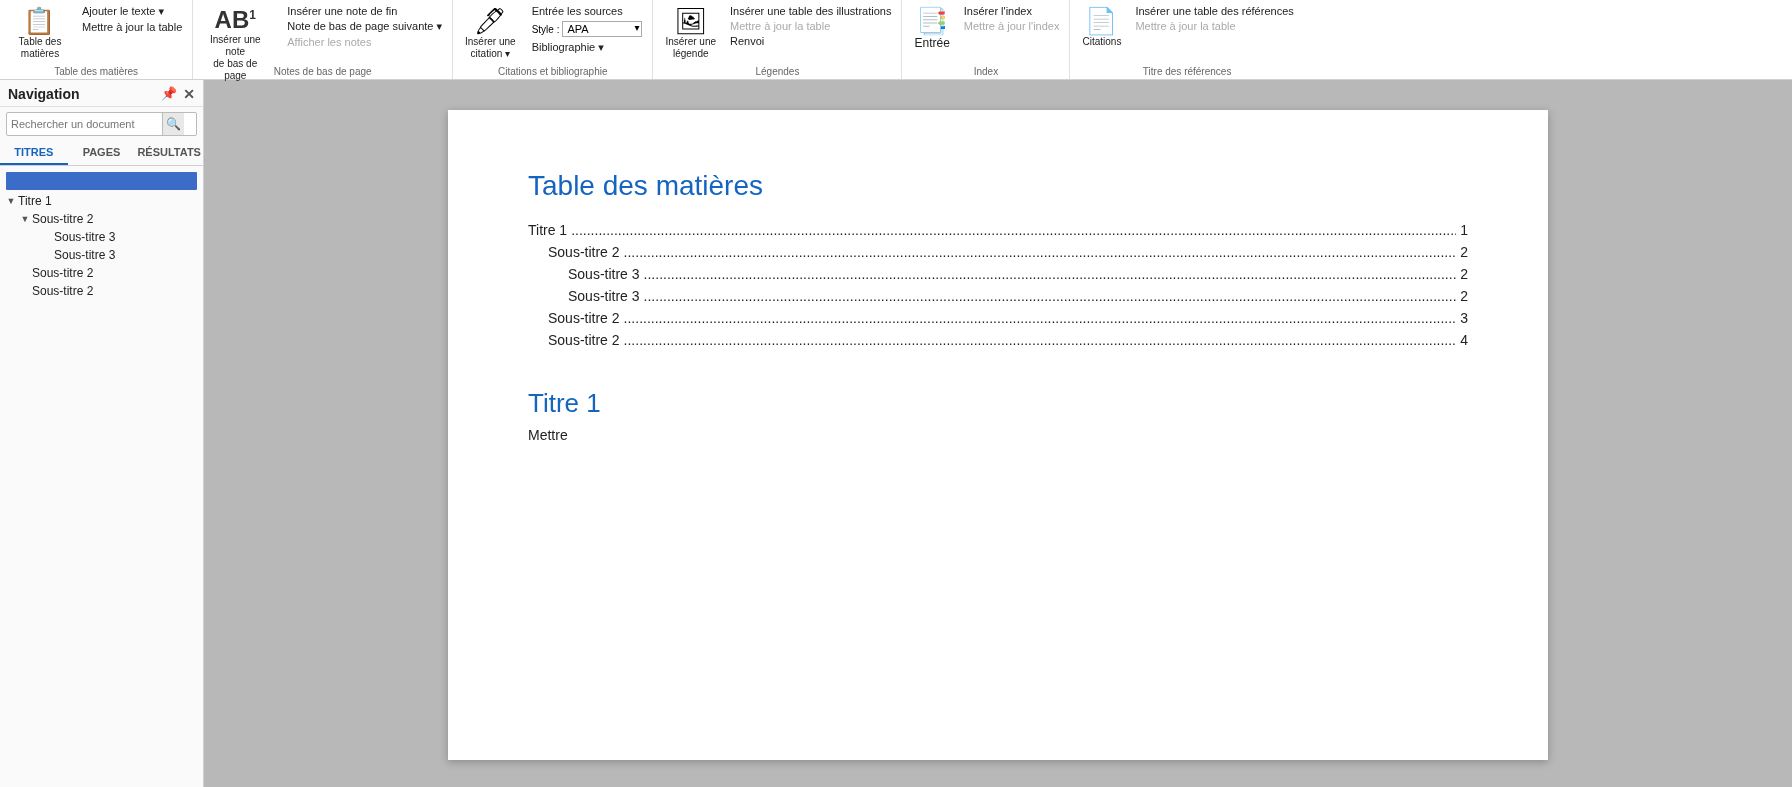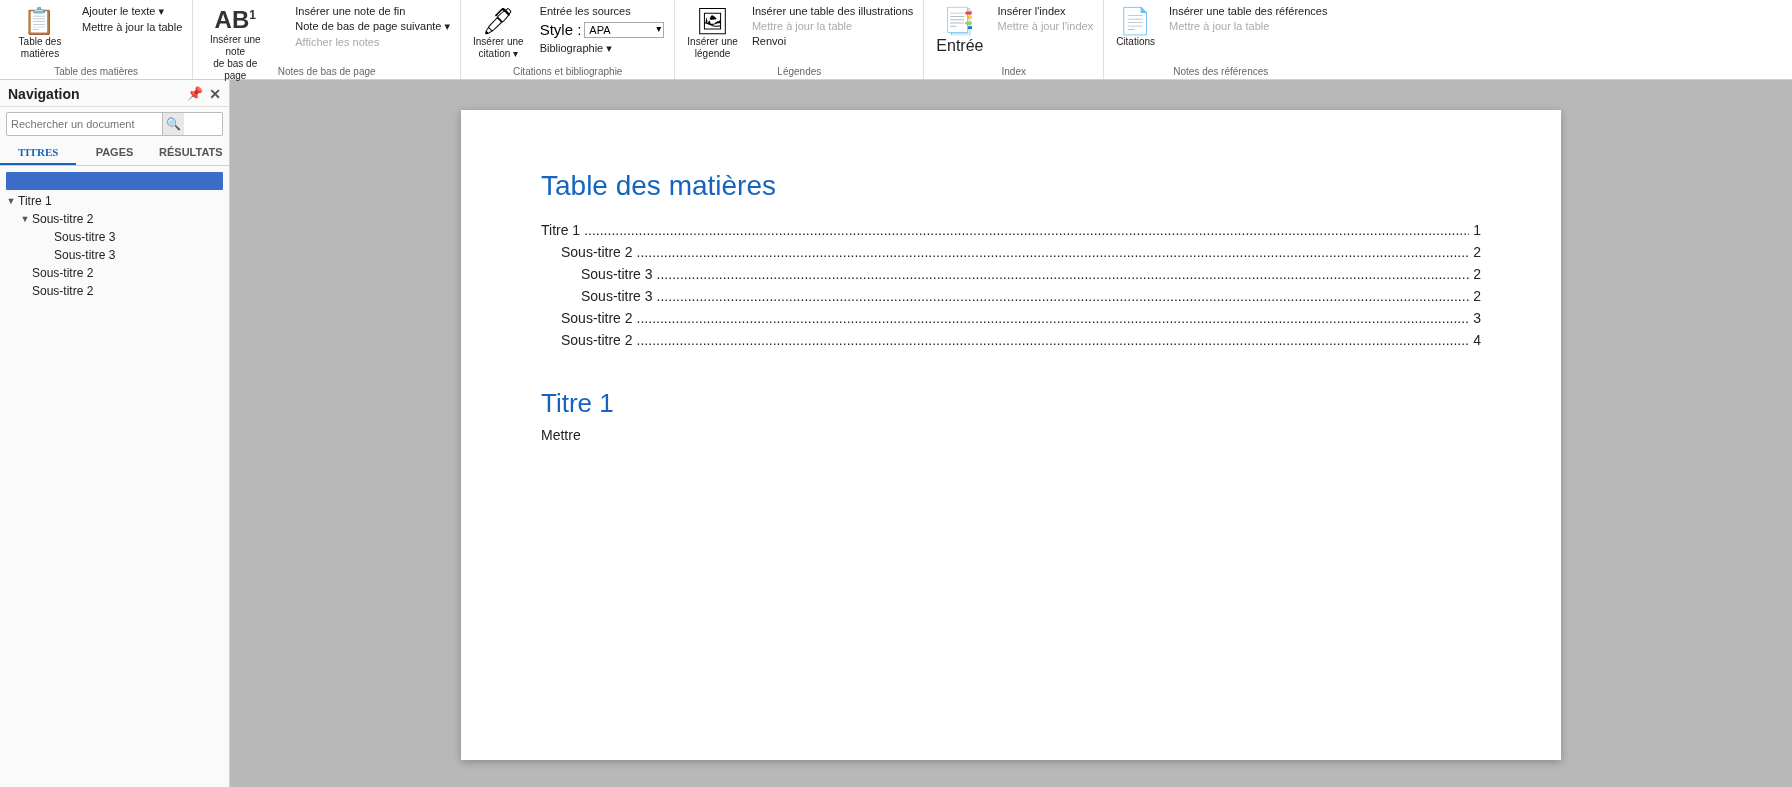--- a/index.html
+++ b/index.html
@@ -94,21 +94,21 @@
     }
 
     
     .main-layout {
       display: flex;
       height: calc(787px - 80px);
     }
 
     
     .nav-panel {
-      width: 230px;
+      width: 204px;
       background: #fafafa;
       border-right: 1px solid #d0d0d0;
       display: flex;
       flex-direction: column;
       flex-shrink: 0;
     }
     .nav-header {
       display: flex;
       align-items: center;
       justify-content: space-between;
@@ -159,21 +159,20 @@
       padding: 5px 0;
       font-size: 11px;
       font-weight: 600;
       cursor: pointer;
       color: #555;
       border-bottom: 2px solid transparent;
     }
     .nav-tab.active {
       color: #1565c0;
       border-bottom: 2px solid #1565c0;
-      font-family: Liberation Serif, serif;
     }
     .nav-tree {
       flex: 1;
       overflow-y: auto;
       padding: 4px 0;
     }
     .tree-selected-bar {
       background: #3b6cc7;
       height: 18px;
       margin: 2px 6px;
@@ -268,21 +267,21 @@
         </div>
         <div class="ribbon-btn-small">
           <span>Mettre à jour la table</span>
         </div>
       </div>
     </div>
     <span class="ribbon-group-label">Table des matières</span>
   </div>
 
   <div class="ribbon-group" style="min-width:200px;">
-    <div class="ribbon-group-content" style="flex-direction:row; align-items:flex-start; gap:20px;">
+    <div class="ribbon-group-content" style="flex-direction:row; align-items:flex-start; gap:12px;">
       <div class="ribbon-big-btn">
         <span class="icon" style="font-size:24px;font-weight:bold;color:#333;">AB<sup style="font-size:12px;">1</sup></span>
         <span class="label" style="font-size:10px;text-align:center;line-height:1.2;max-width:60px;">Insérer une note<br>de bas de page</span>
       </div>
       <div class="ribbon-col" style="padding-bottom:14px;">
         <div class="ribbon-btn-small">
           <span>Insérer une note de fin</span>
         </div>
         <div class="ribbon-btn-small">
           <span>Note de bas de page suivante ▾</span>
@@ -299,21 +298,21 @@
     <div class="ribbon-group-content" style="flex-direction:row; align-items:flex-start; gap:6px;">
       <div class="ribbon-big-btn">
         <span class="icon" style="font-size:26px;">🖊</span>
         <span class="label" style="font-size:10px;text-align:center;line-height:1.2;max-width:60px;">Insérer une<br>citation ▾</span>
       </div>
       <div class="ribbon-col" style="padding-bottom:14px;">
         <div class="ribbon-btn-small">
           <span>Entrée les sources</span>
         </div>
         <div style="display:flex; align-items:center; gap:3px; padding: 2px 4px;">
-          <span style="font-size:15px;">Style :</span>
+          <span style="font-size:10px;">Style :</span>
           <div class="style-wrapper">
             <select class="style-select">
               <option>APA</option>
               <option>MLA</option>
               <option>Chicago</option>
               <option>Harvard</option>
             </select>
           </div>
         </div>
         <div class="ribbon-btn-small">
@@ -342,21 +341,21 @@
         </div>
       </div>
     </div>
     <span class="ribbon-group-label">Légendes</span>
   </div>
 
   <div class="ribbon-group" style="min-width:150px;">
     <div class="ribbon-group-content" style="flex-direction:row; align-items:flex-start; gap:4px;">
       <div class="ribbon-big-btn">
         <span class="icon" style="font-size:26px;">📑</span>
-        <span class="label" style="font-size:16px;text-align:center;line-height:1.2;">Entrée</span>
+        <span class="label" style="font-size:12px;text-align:center;line-height:1.2;">Entrée</span>
       </div>
       <div class="ribbon-col" style="padding-bottom:14px;">
         <div class="ribbon-btn-small">
           <span>Insérer l'index</span>
         </div>
         <div class="ribbon-btn-small" style="color:#aaa;">
           <span style="color:#aaa;">Mettre à jour l'index</span>
         </div>
       </div>
     </div>
@@ -371,21 +370,21 @@
       </div>
       <div class="ribbon-col" style="padding-bottom:14px;">
         <div class="ribbon-btn-small">
           <span>Insérer une table des références</span>
         </div>
         <div class="ribbon-btn-small" style="color:#aaa;">
           <span style="color:#aaa;">Mettre à jour la table</span>
         </div>
       </div>
     </div>
-    <span class="ribbon-group-label">Notes des références</span>
+    <span class="ribbon-group-label">Titre des références</span>
   </div>
 </div>
 
 <div class="main-layout">
 
   <div class="nav-panel">
     <div class="nav-header">
       <span class="nav-title">Navigation</span>
       <div class="nav-header-icons">
         <span style="cursor:pointer; font-size:13px; color:#555;">📌</span>

